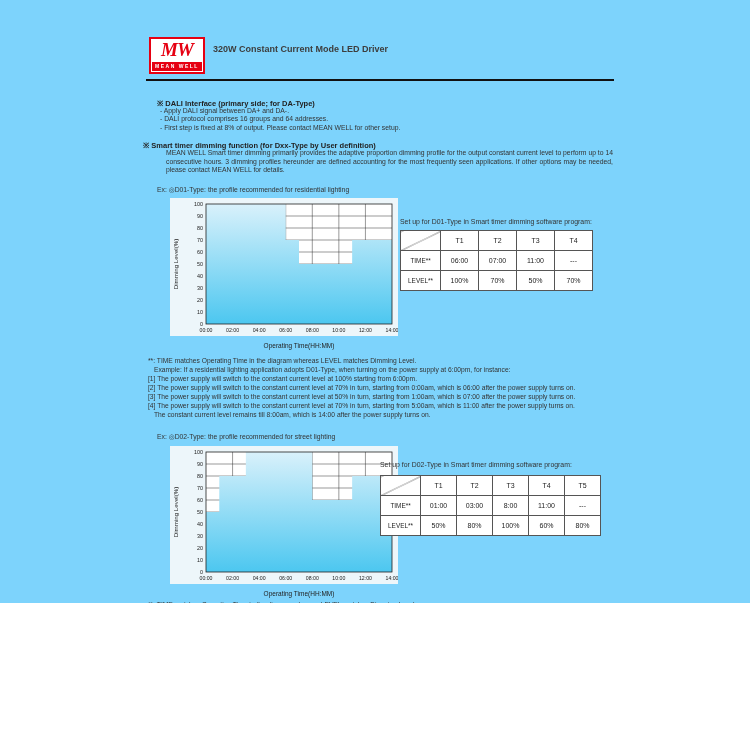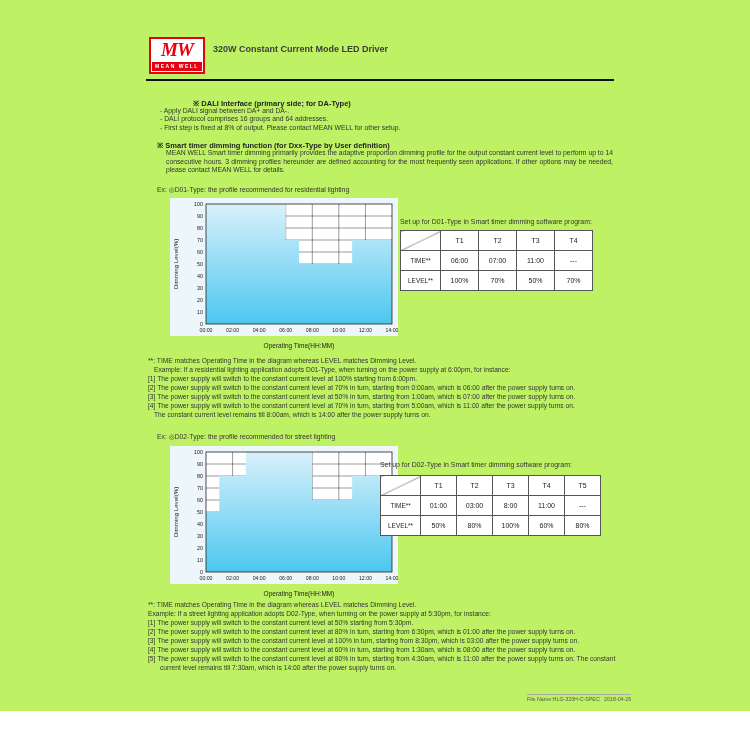--- a/index.html
+++ b/index.html
@@ -1,18 +1,18 @@
 <!DOCTYPE html>
 <html><head>
 <meta charset="utf-8">
 <style>
   * { margin:0; padding:0; box-sizing:border-box; }
   html,body { background:#ffffff; }
   body { font-family:"Liberation Sans", sans-serif; color:#333; }
-  .page { position:relative; width:750px; height:711px; background:#bef264; overflow:hidden; }
+  .page { position:relative; width:750px; height:603px; background:#7dd3fc; overflow:hidden; }
 
   
   .logo { position:absolute; left:149px; top:37px; width:56px; height:37px;
           border:2px solid #e60012; background:#fff; }
   .logo .mw { display:block; text-align:center; font-style:italic; font-weight:bold;
               font-size:19px; line-height:22px; color:#e60012; letter-spacing:-1px;
               font-family:"Liberation Serif", serif; }
   .logo .brand { position:absolute; left:1px; right:1px; bottom:1px; height:9px;
                  background:#e60012; color:#fff; font-size:5px; font-weight:bold;
                  letter-spacing:1.5px; text-align:center; line-height:9px; }
@@ -57,28 +57,28 @@
 
 <div class="page">
 
   <div class="logo">
     <span class="mw">MW</span>
     <span class="brand">MEAN WELL</span>
   </div>
   <div class="subtitle">320W Constant Current Mode LED Driver</div>
   <div class="header-rule"></div>
 
-  <div class="sec-head" style="left:157px; top:98px;margin-left:36px;">※ DALI Interface  (primary side; for DA-Type)</div>
+  <div class="sec-head" style="left:157px; top:98px;">※ DALI Interface  (primary side; for DA-Type)</div>
   <div class="bullets" id="dali-bullets">
       <div>- Apply DALI signal between DA+ and DA-.</div>
       <div>- DALI protocol comprises 16 groups and 64 addresses.</div>
       <div>- First step is fixed at 8% of output. Please contact MEAN WELL for other setup.</div>
     </div>
 
-  <div class="sec-head" style="left:157px; top:140px;text-align:right;">※ Smart timer dimming function (for Dxx-Type  by User definition)</div>
+  <div class="sec-head" style="left:143px; top:140px;text-align:right;">※ Smart timer dimming function (for Dxx-Type  by User definition)</div>
   <div class="para">MEAN WELL Smart timer dimming primarily provides the adaptive proportion dimming profile for the output constant current level to perform up to 14 consecutive hours. 3 dimming profiles hereunder are defined accounting for the most frequently seen applications. If other options may be needed, please contact MEAN WELL for details.</div>
 
   <div class="ex-line" style="top:186px;">Ex: ◎D01-Type: the profile recommended for residential lighting</div>
   <div class="fig" style="top:198px;">
     <svg id="chart1" viewBox="0 0 228 154">
         <rect x="0" y="0" width="228" height="138" fill="#edf6fa"></rect>
         <defs>
           <linearGradient id="grad-d01" x1="0" y1="6" x2="0" y2="126" gradientUnits="userSpaceOnUse">
             <stop offset="0" stop-color="#d9f1fb"></stop>
             <stop offset="1" stop-color="#4cc7f0"></stop>

